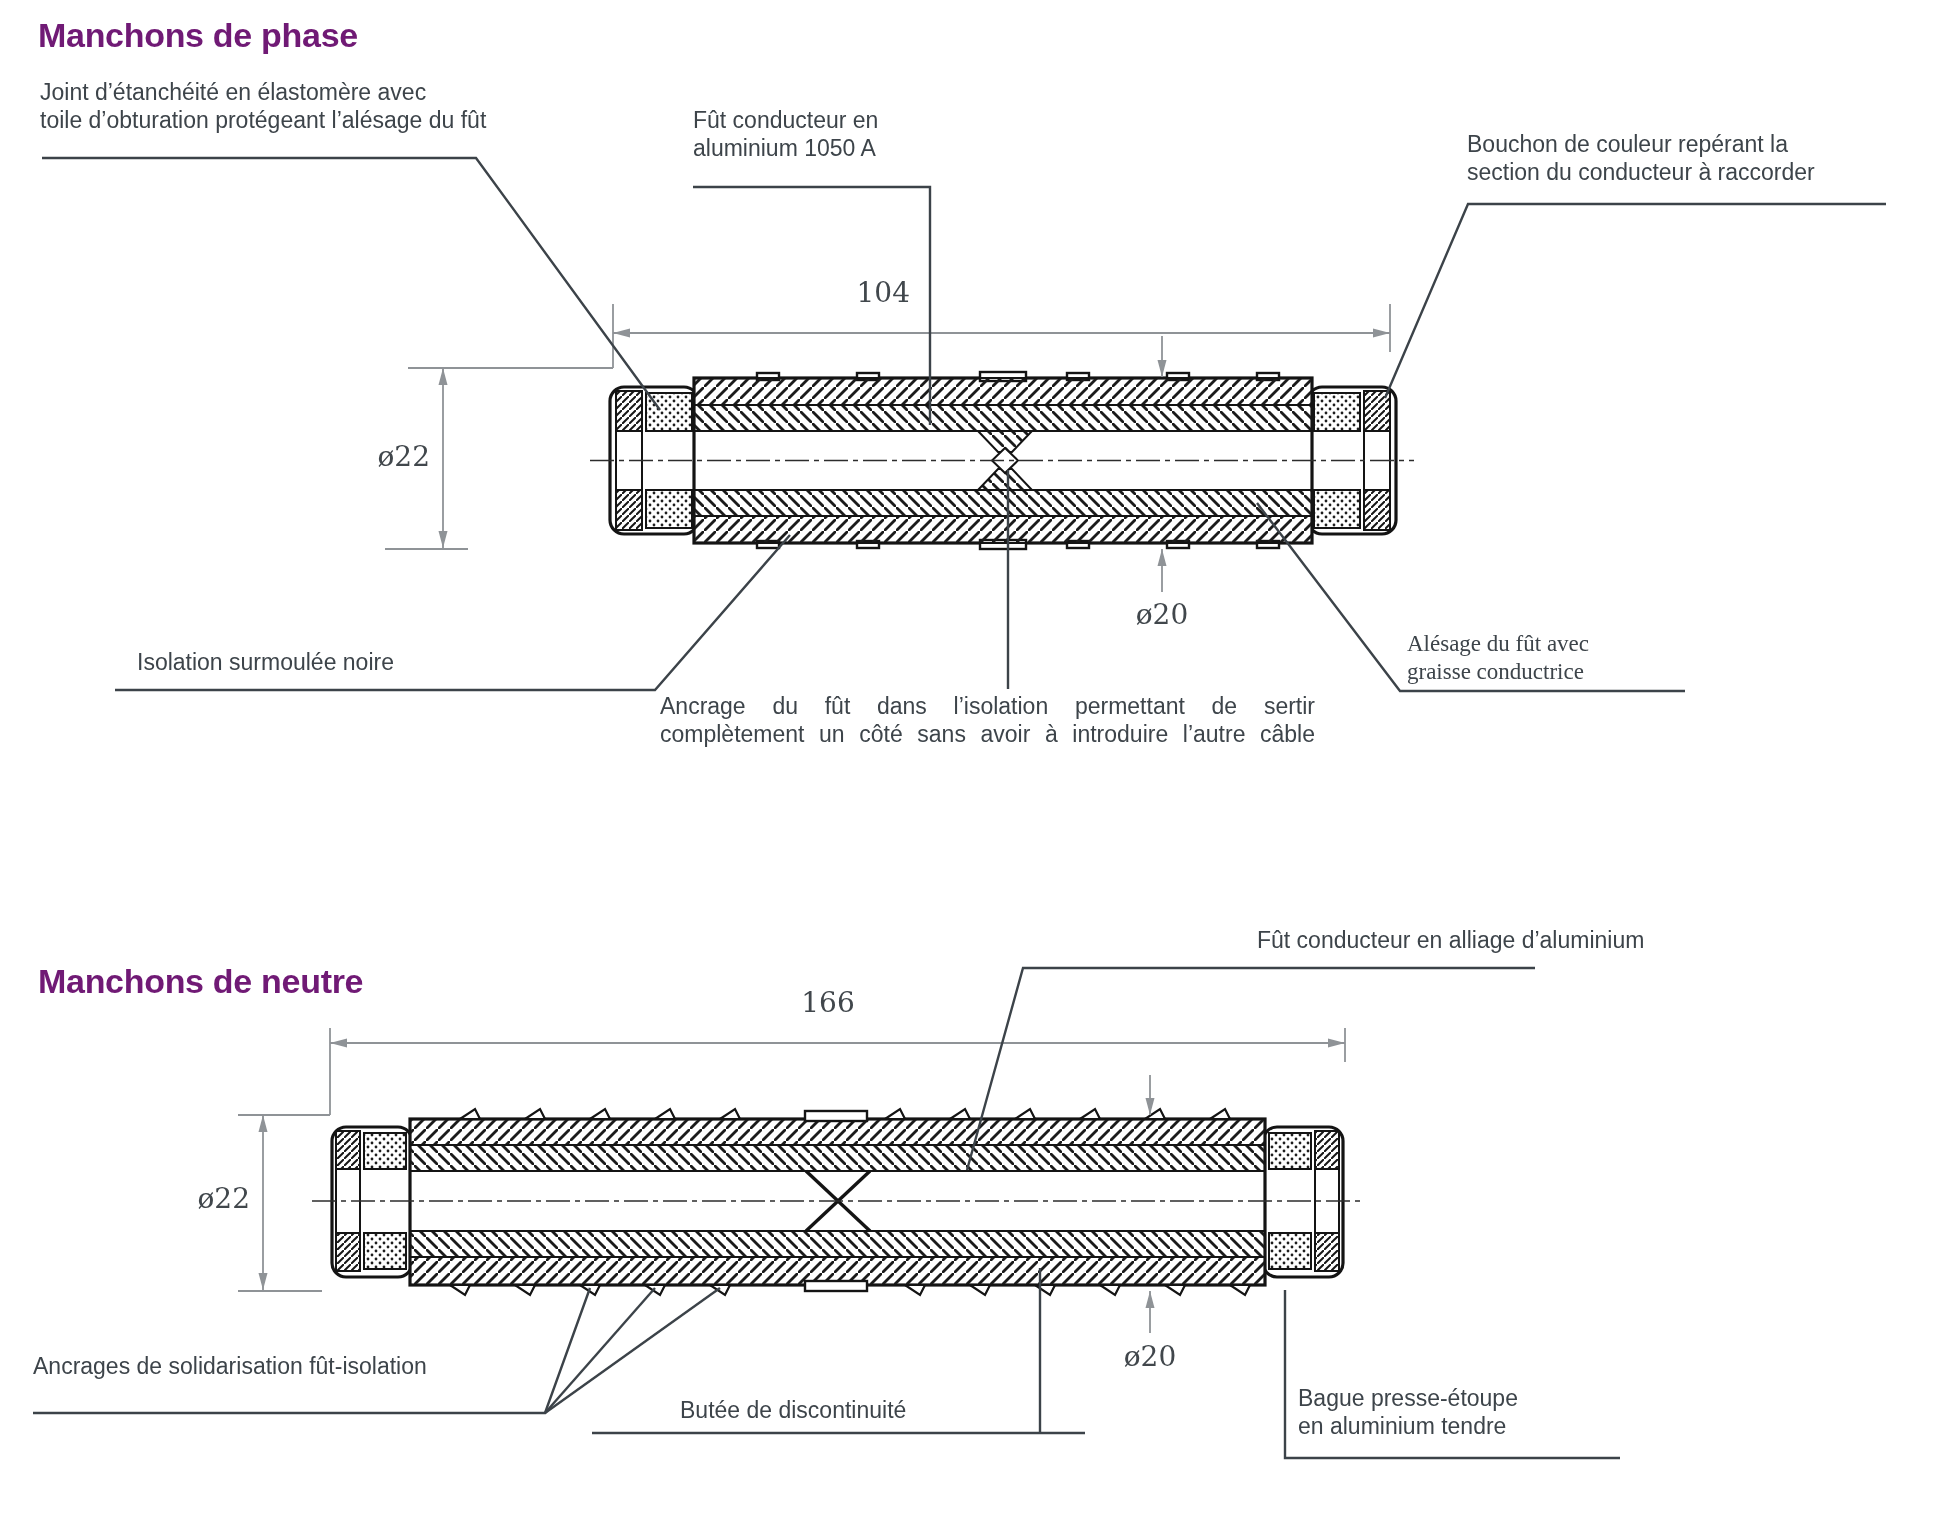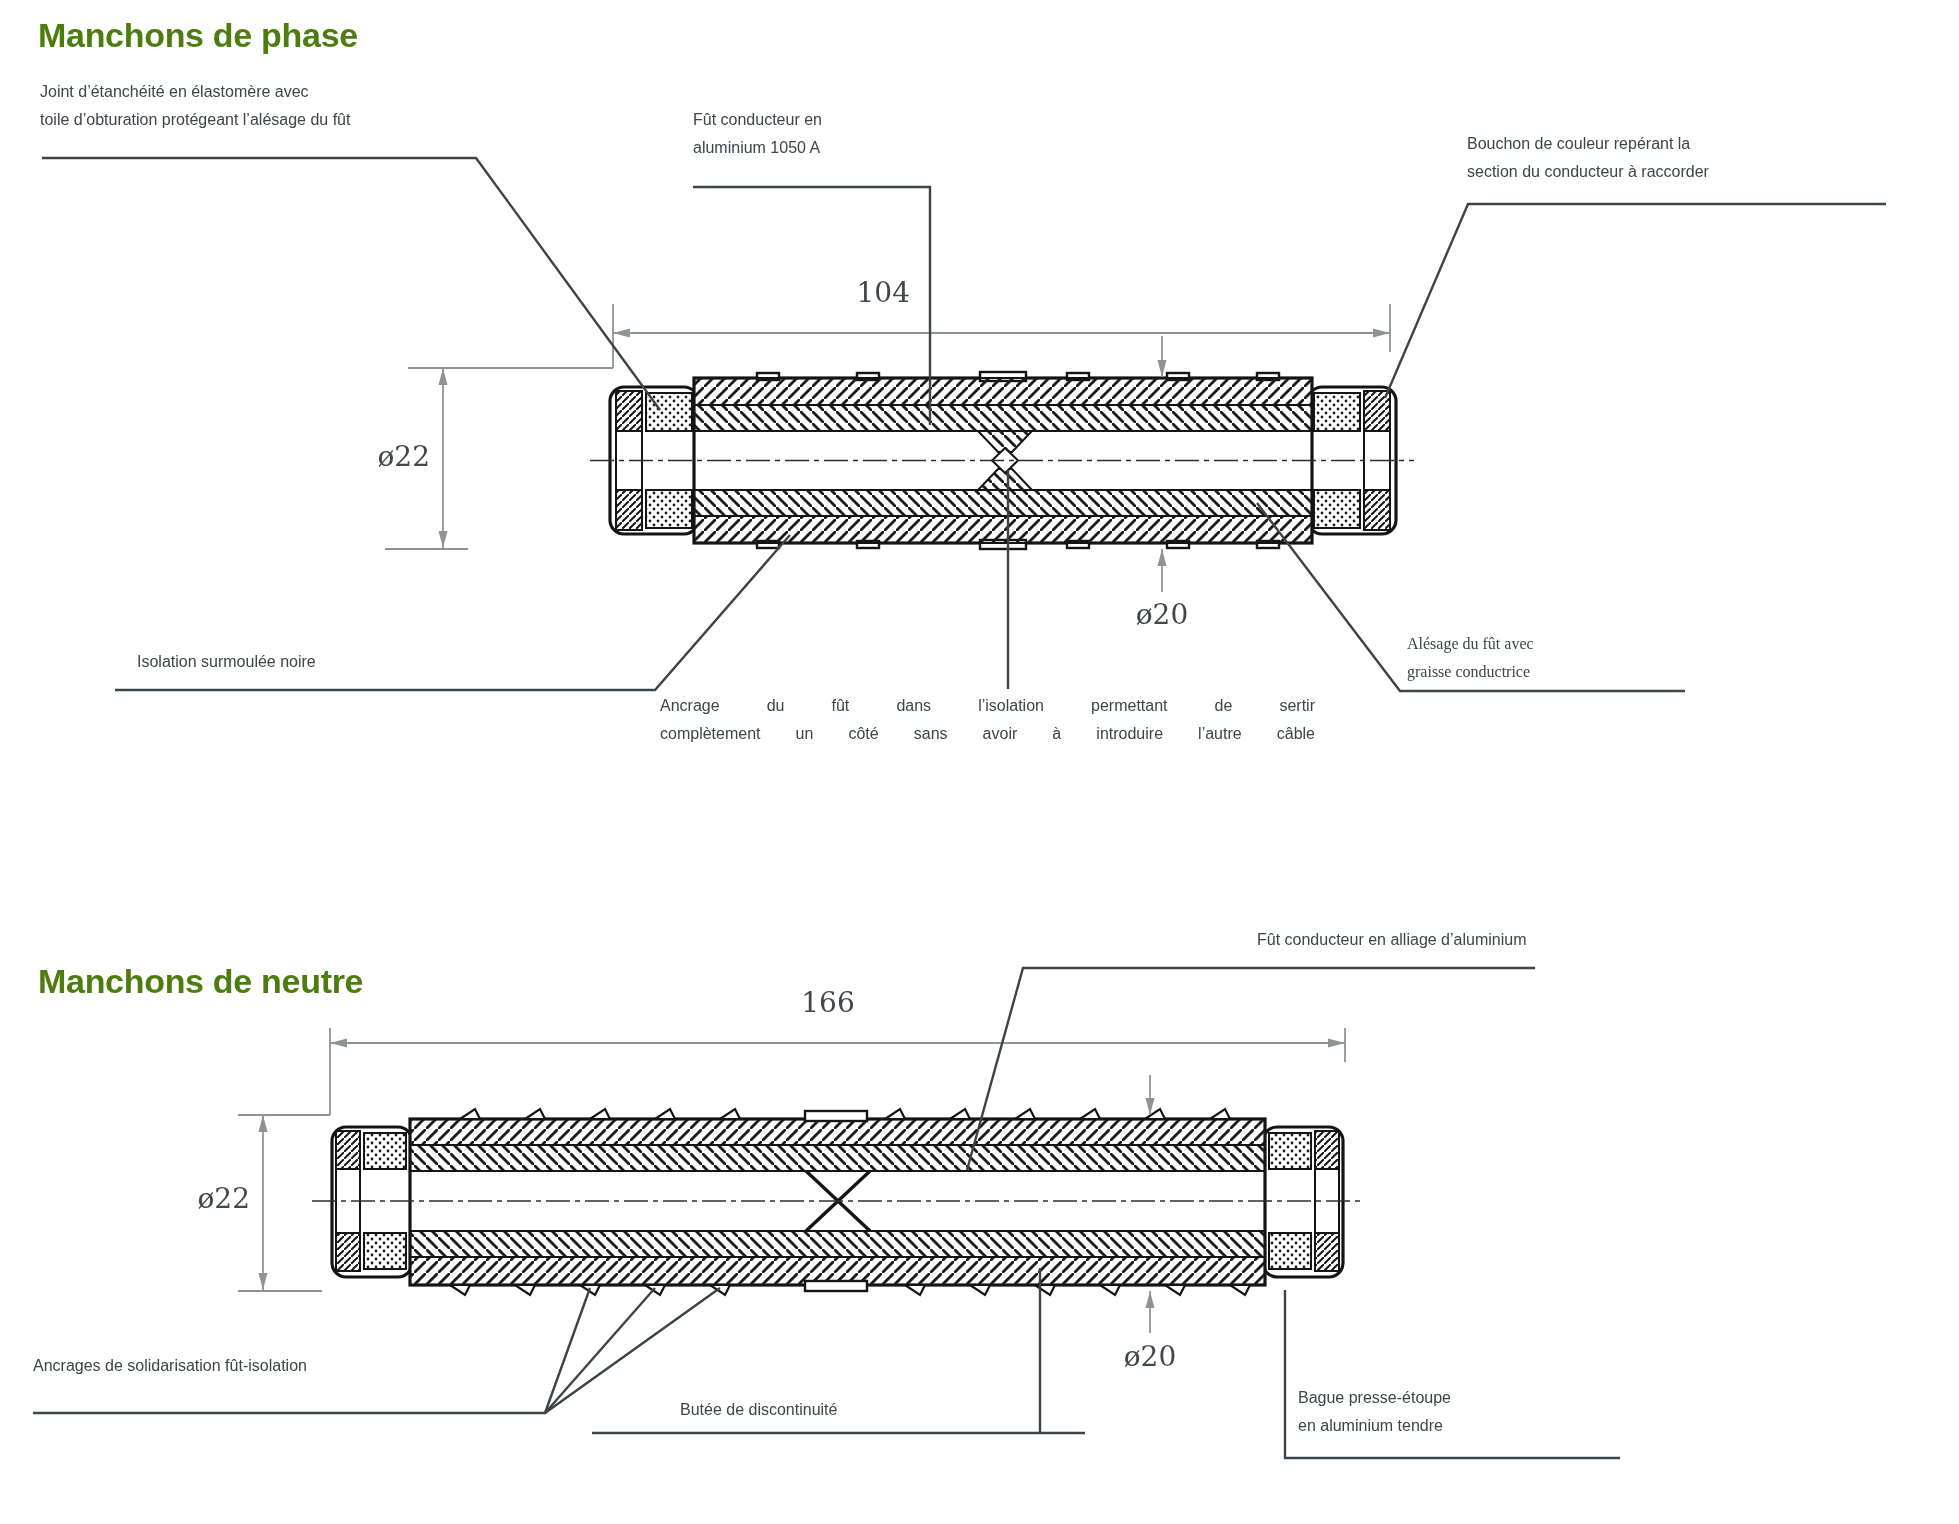--- a/index.html
+++ b/index.html
@@ -1,19 +1,19 @@
 <!DOCTYPE html>
 <html><head>
 <meta charset="utf-8">
 <style>
   html,body{margin:0;padding:0;background:#ffffff;}
   #canvas{position:relative;width:1959px;height:1524px;background:#ffffff;overflow:hidden;
           font-family:"Liberation Sans",sans-serif;}
-  .lbl{position:absolute;font-size:16px;line-height:28px;color:#3d444a;white-space:pre-line;}
-  .title{position:absolute;font-size:34px;font-weight:bold;color:#4d7c0f;letter-spacing:-0.3px;
+  .lbl{position:absolute;font-size:23px;line-height:28px;color:#3d444a;white-space:pre-line;}
+  .title{position:absolute;font-size:34px;font-weight:bold;color:#701a75;letter-spacing:-0.3px;
          font-family:"Liberation Sans",sans-serif;}
   .dim{position:absolute;font-family:"DejaVu Serif",serif;font-size:28px;color:#41474c;}
   .dim.center{text-align:center;}
   .dim.right{text-align:right;}
   .just{width:655px;text-align:justify;text-align-last:justify;}
   svg{position:absolute;left:0;top:0;}
 </style>
 </head>
 <body>
 

